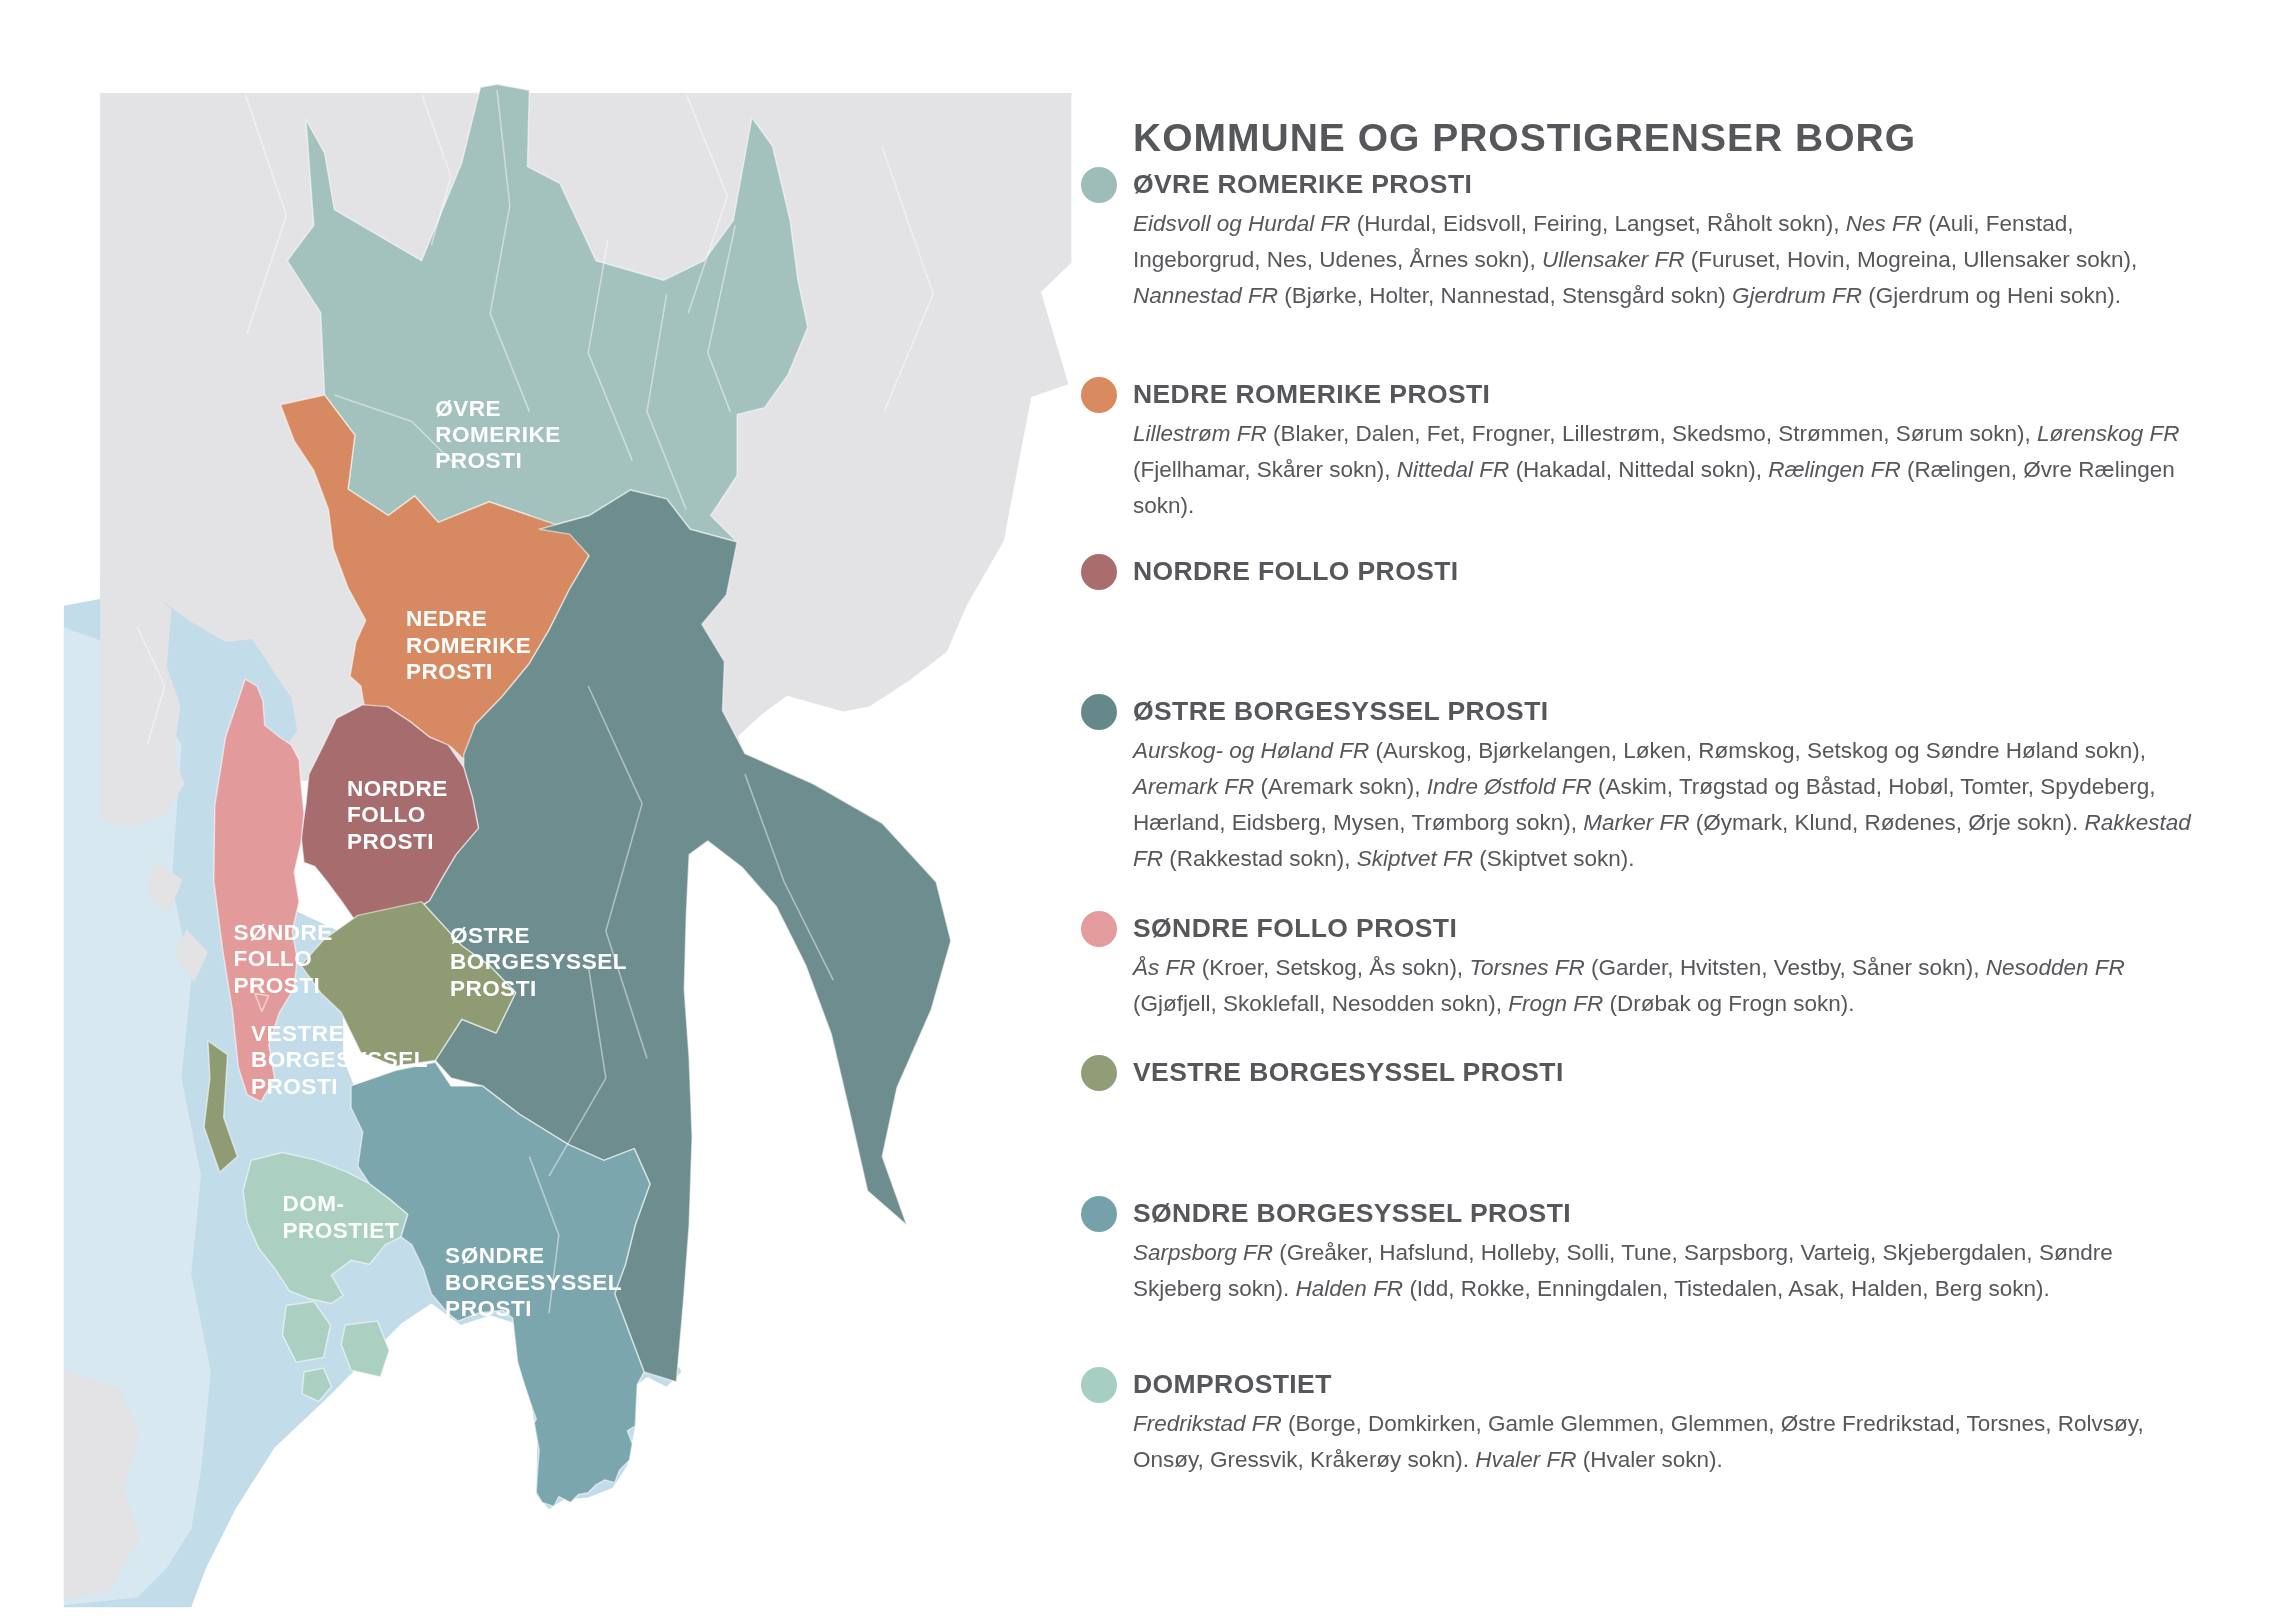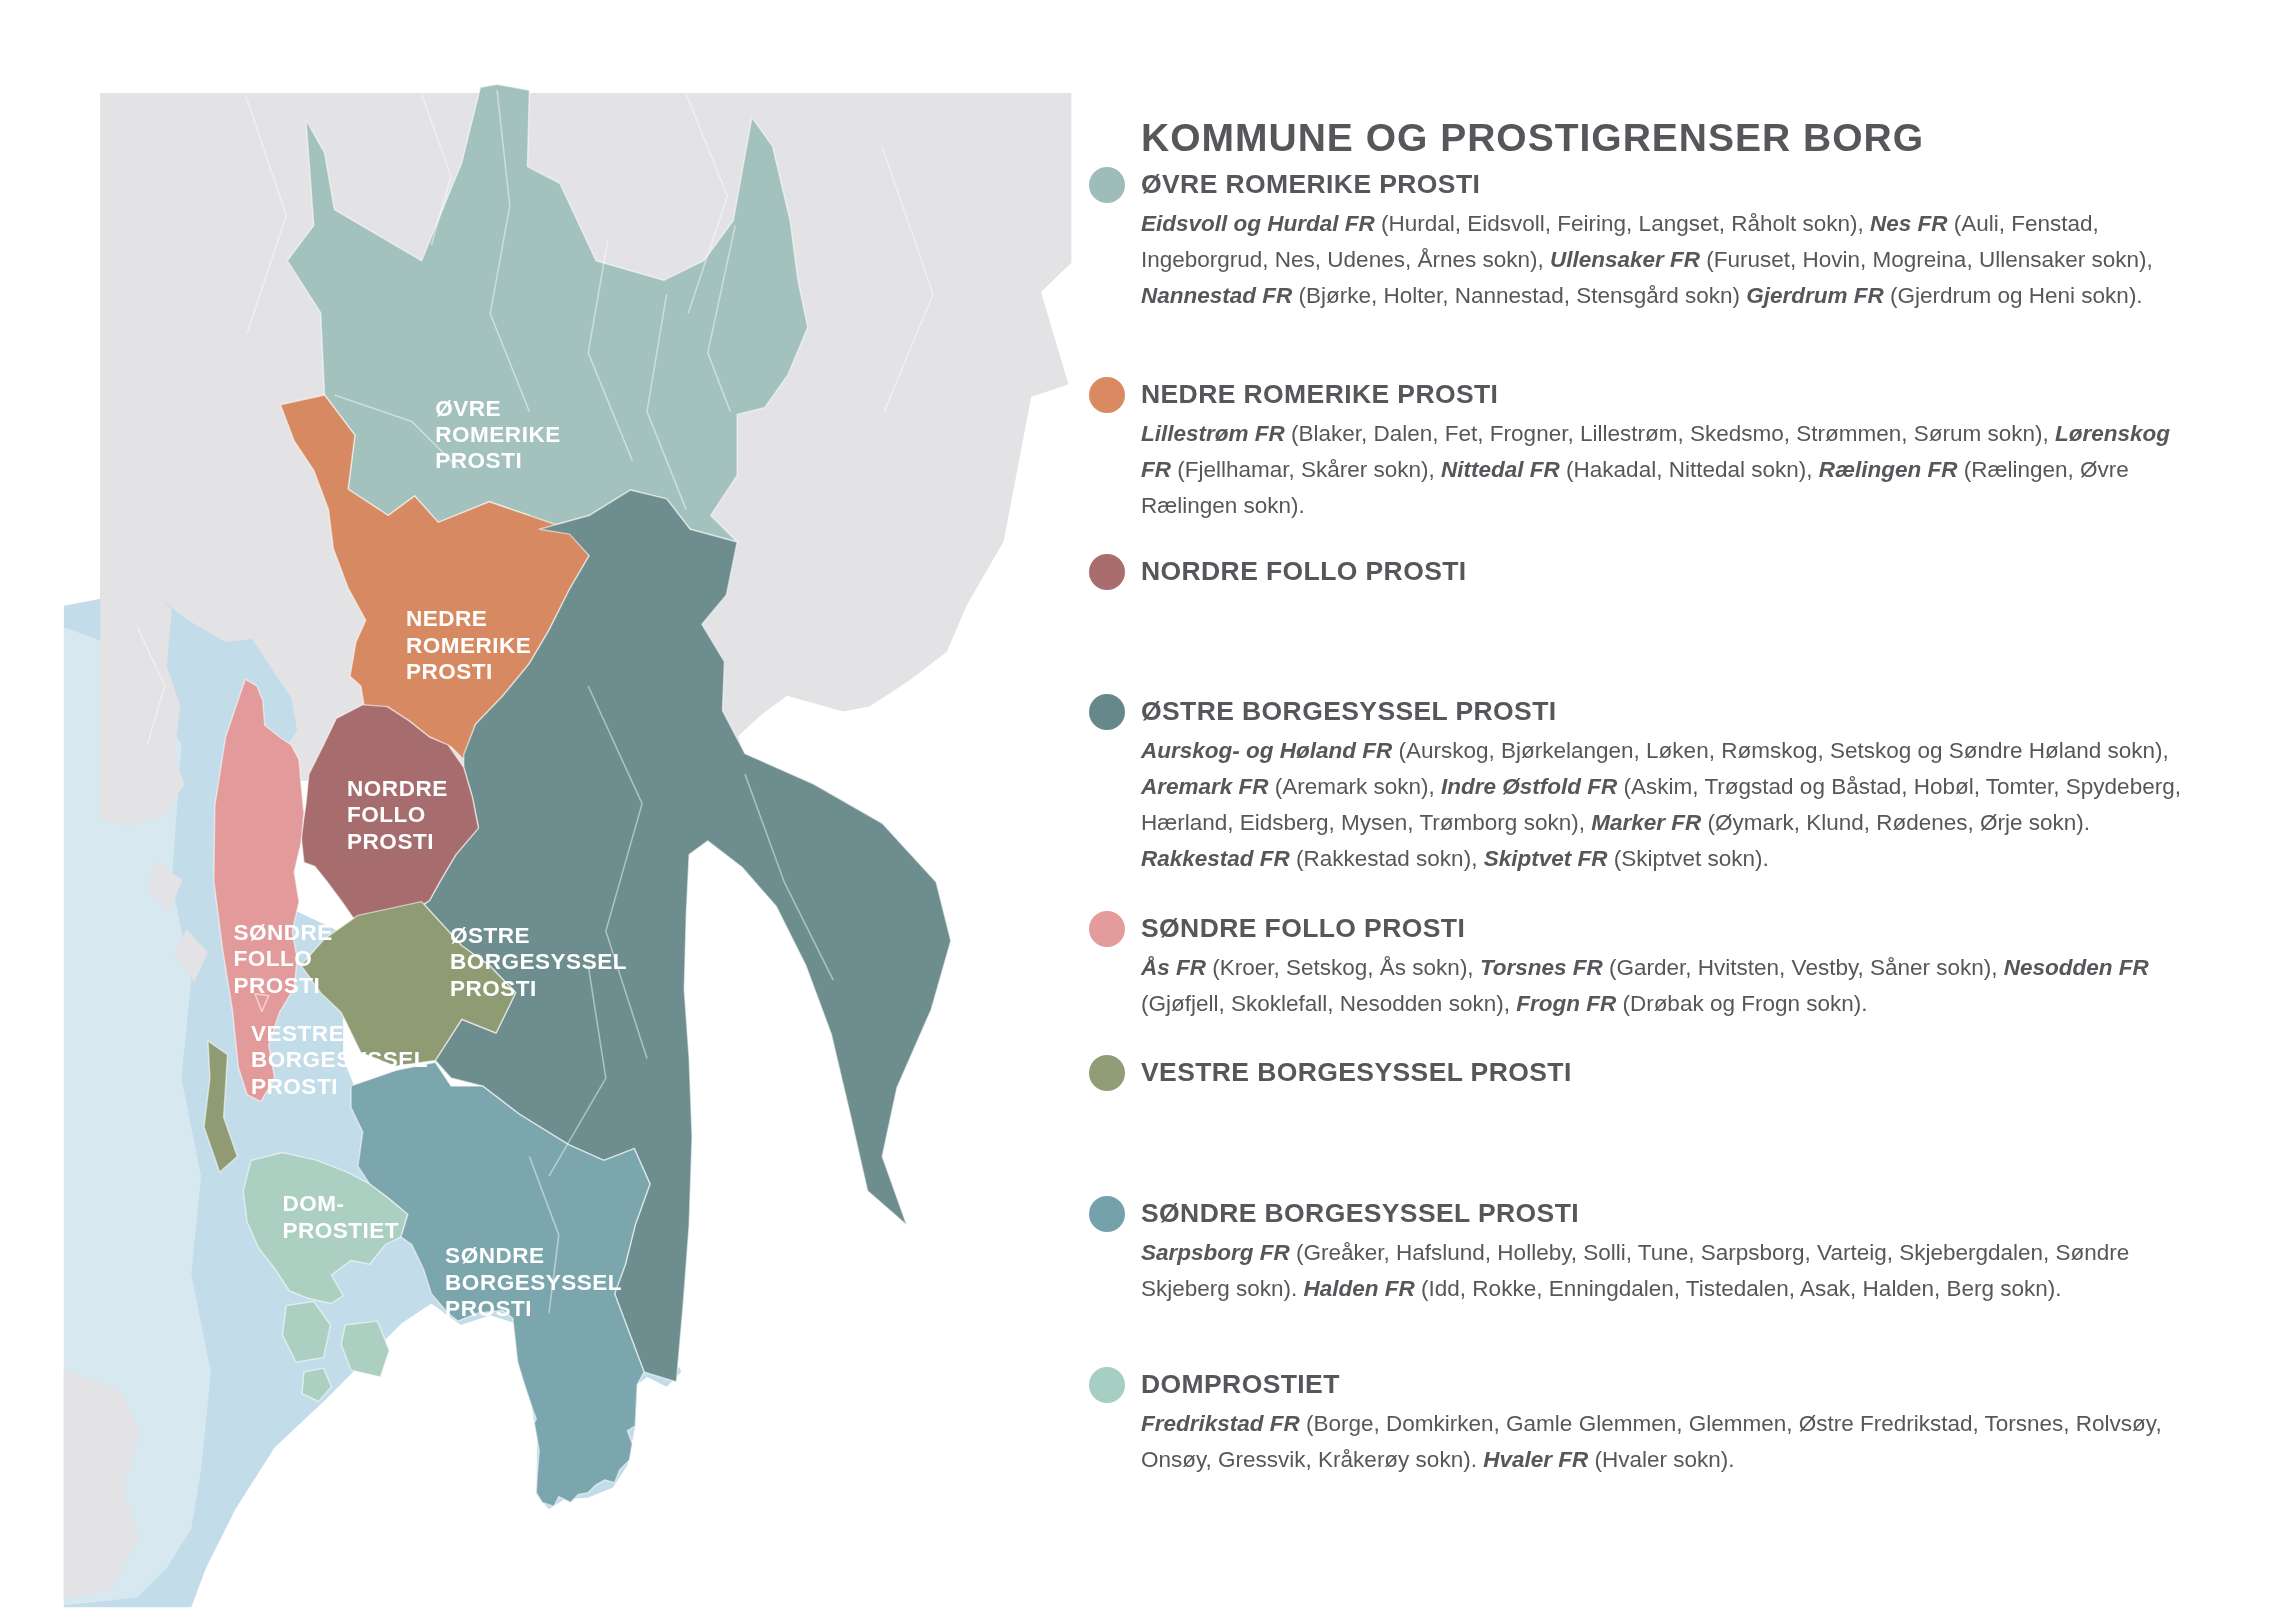--- a/index.html
+++ b/index.html
@@ -11,39 +11,39 @@
   }
   
   #map-svg{position:absolute;left:0;top:0;}
   .map-label{
     font-family:"Liberation Sans", sans-serif;
     font-weight:bold;font-size:23px;letter-spacing:.5px;fill:#ffffff;
   }
   .muni{fill:none;stroke:rgba(255,255,255,.45);stroke-width:1.6;}
   .region{stroke:rgba(255,255,255,.55);stroke-width:1.5;stroke-linejoin:round;}
   
-  #legend{position:absolute;left:8px;top:0;width:1813px;height:1621px;}
+  #legend{position:absolute;left:0;top:0;width:1813px;height:1621px;}
   .page-title{
     position:absolute;left:1133px;top:90px;
     font-size:39px;font-weight:bold;letter-spacing:1px;color:#55575a;white-space:nowrap;
   }
   .entry{position:absolute;left:1081px;width:1122px;}
   .dot{
     position:absolute;left:0;top:-2px;width:36px;height:36px;border-radius:50%;
     background:#999;display:block;
   }
   .etext{margin-left:52px;}
   .ehead{
     margin:0;font-size:26.5px;line-height:30px;font-weight:bold;
     letter-spacing:0.4px;color:#55575a;white-space:nowrap;
   }
   .ebody{
     margin:6.9px 0 0 0;font-size:22.5px;line-height:36px;color:#55575a;width:1063px;
   }
-  .seg-b{font-weight:bold;font-style:italic;}
+  .seg-b{font-weight:normal;font-style:italic;}
 </style>
 </head>
 <body>
 
 <svg id="map-svg" width="1098" height="1621" viewBox="0 0 1120 1654" xmlns="http://www.w3.org/2000/svg">
 
   <polygon points="102,95 1093,95 1093,268 1062,298 1090,392 1052,405 1040,468 1024,552 986,618 966,665 928,694 887,721 860,726 803,710 777,729 753,751 759,771 745,791 712,801 640,795 560,800 480,795 400,800 330,795 270,800 210,790 150,795 102,788" fill="#e3e2e4"></polygon>
 
   <polygon points="65,618 150,602 195,635 230,655 257,652 282,690 297,712 303,745 290,765 288,800 295,840 300,880 303,930 345,950 350,1010 350,1080 370,1130 400,1180 450,1230 500,1270 550,1300 600,1350 650,1413 660,1405 680,1415 695,1400 693,1395 657,1400 650,1413 648,1455 640,1495 625,1518 600,1528 575,1530 560,1540 547,1525 548,1470 540,1420 525,1350 500,1342 470,1352 440,1330 410,1350 370,1390 330,1430 280,1477 240,1540 210,1600 195,1640 65,1640" fill="#c2dce9"></polygon>
   <polygon points="65,640 120,660 150,700 185,760 175,900 195,1000 185,1100 205,1200 195,1300 215,1400 205,1500 195,1560 170,1600 140,1630 65,1638" fill="#d7e8f0"></polygon>

